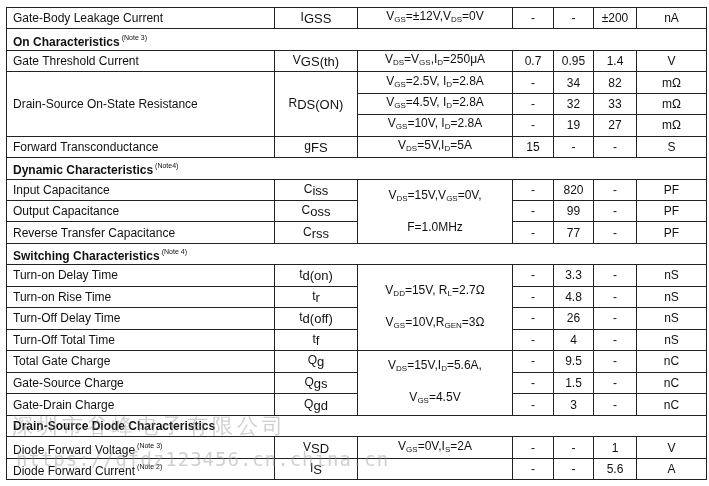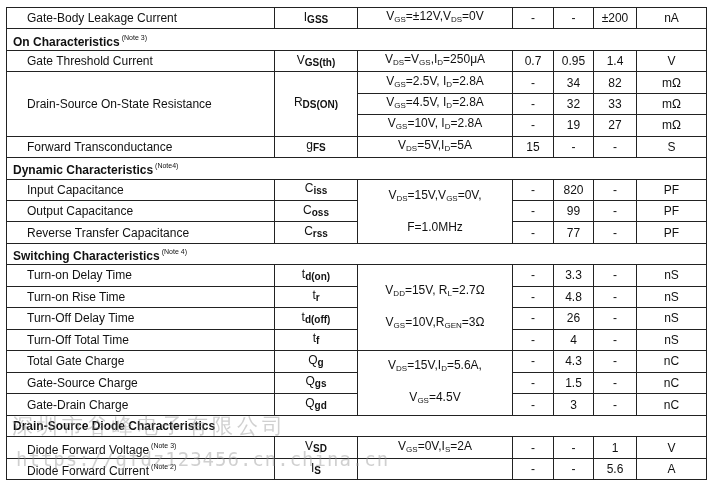--- a/index.html
+++ b/index.html
@@ -1,23 +1,23 @@
 <!DOCTYPE html>
 <html><head>
 <meta charset="utf-8">
 <style>
   html,body{margin:0;padding:0;background:#fff;}
   body{width:709px;height:486px;position:relative;overflow:hidden;font-family:"Liberation Sans",sans-serif;color:#111;}
   table{position:absolute;left:6px;top:7px;border-collapse:collapse;table-layout:fixed;width:700px;}
   td{border:1px solid #222;height:20.45px;padding:0;font-size:12px;line-height:14px;white-space:nowrap;overflow:hidden;}
-  td.param{padding-left:20px;text-align:left;}
+  td.param{padding-left:6px;text-align:left;}
   td.c{text-align:center;}
   td.sec{font-weight:bold;padding-left:6px;text-align:left;}
   sup{font-size:7px;font-weight:normal;vertical-align:6px;margin-left:2px;}
-  .sym sub{font-size:10px;vertical-align:-2px;font-weight:bold;}
+  .sym sub{font-size:13px;vertical-align:-2px;}
   .cond sub{font-size:8px;vertical-align:-2px;}
   .cond2{line-height:29px;}
   .wm{position:absolute;color:rgba(150,150,150,0.45);pointer-events:none;white-space:nowrap;}
   .wm1{left:12px;top:412px;font-size:21px;letter-spacing:4px;font-family:"DejaVu Sans",sans-serif;}
   .wm2{left:16px;top:448px;font-size:19px;letter-spacing:1px;font-family:"DejaVu Sans Mono",monospace;}
 </style>
 </head>
 <body>
 
 <table>
@@ -153,21 +153,21 @@
     <td class="c">-</td>
     <td class="c">4</td>
     <td class="c">-</td>
     <td class="c">nS</td>
   </tr>
   <tr>
     <td class="param">Total Gate Charge</td>
     <td class="c sym"><span>Q</span><sub>g</sub></td>
     <td class="c cond cond2" rowspan="3"><span>V</span><sub>DS</sub><span>=15V,I</span><sub>D</sub><span>=5.6A,</span><br><span>V</span><sub>GS</sub><span>=4.5V</span></td>
     <td class="c">-</td>
-    <td class="c">4.3</td>
+    <td class="c">9.5</td>
     <td class="c">-</td>
     <td class="c">nC</td>
   </tr>
   <tr>
     <td class="param">Gate-Source Charge</td>
     <td class="c sym"><span>Q</span><sub>gs</sub></td>
     <td class="c">-</td>
     <td class="c">1.5</td>
     <td class="c">-</td>
     <td class="c">nC</td>

